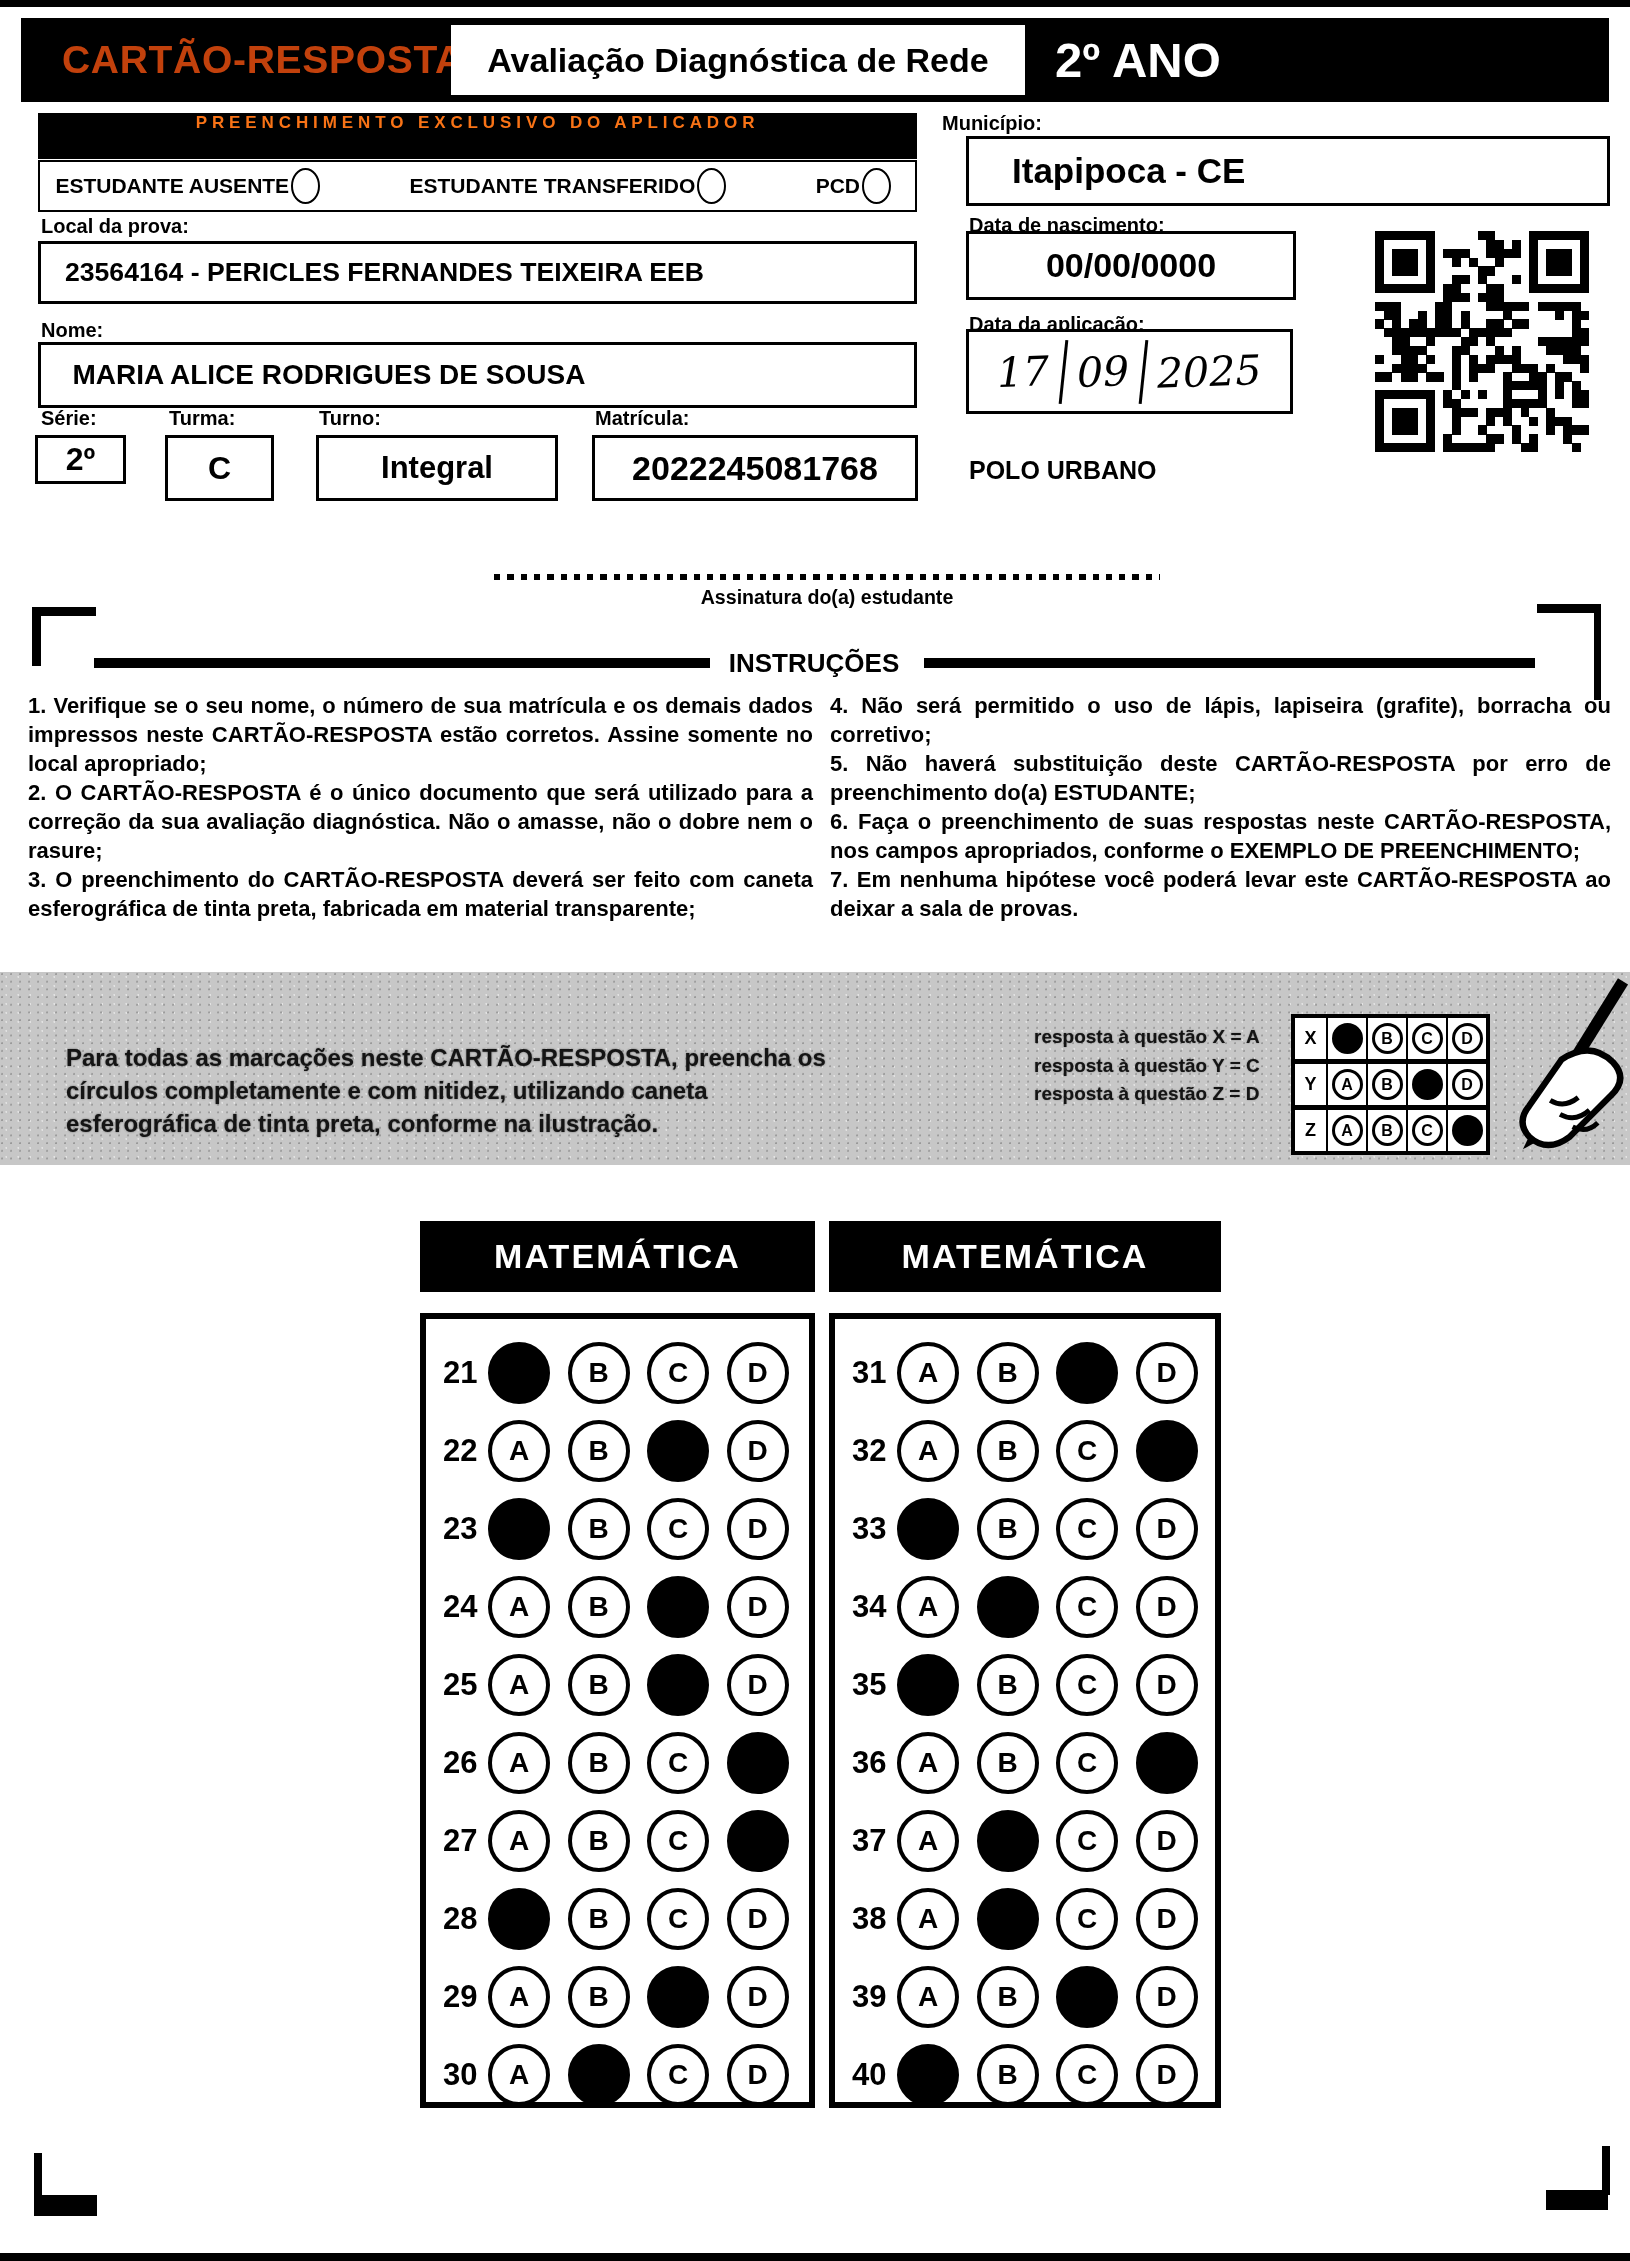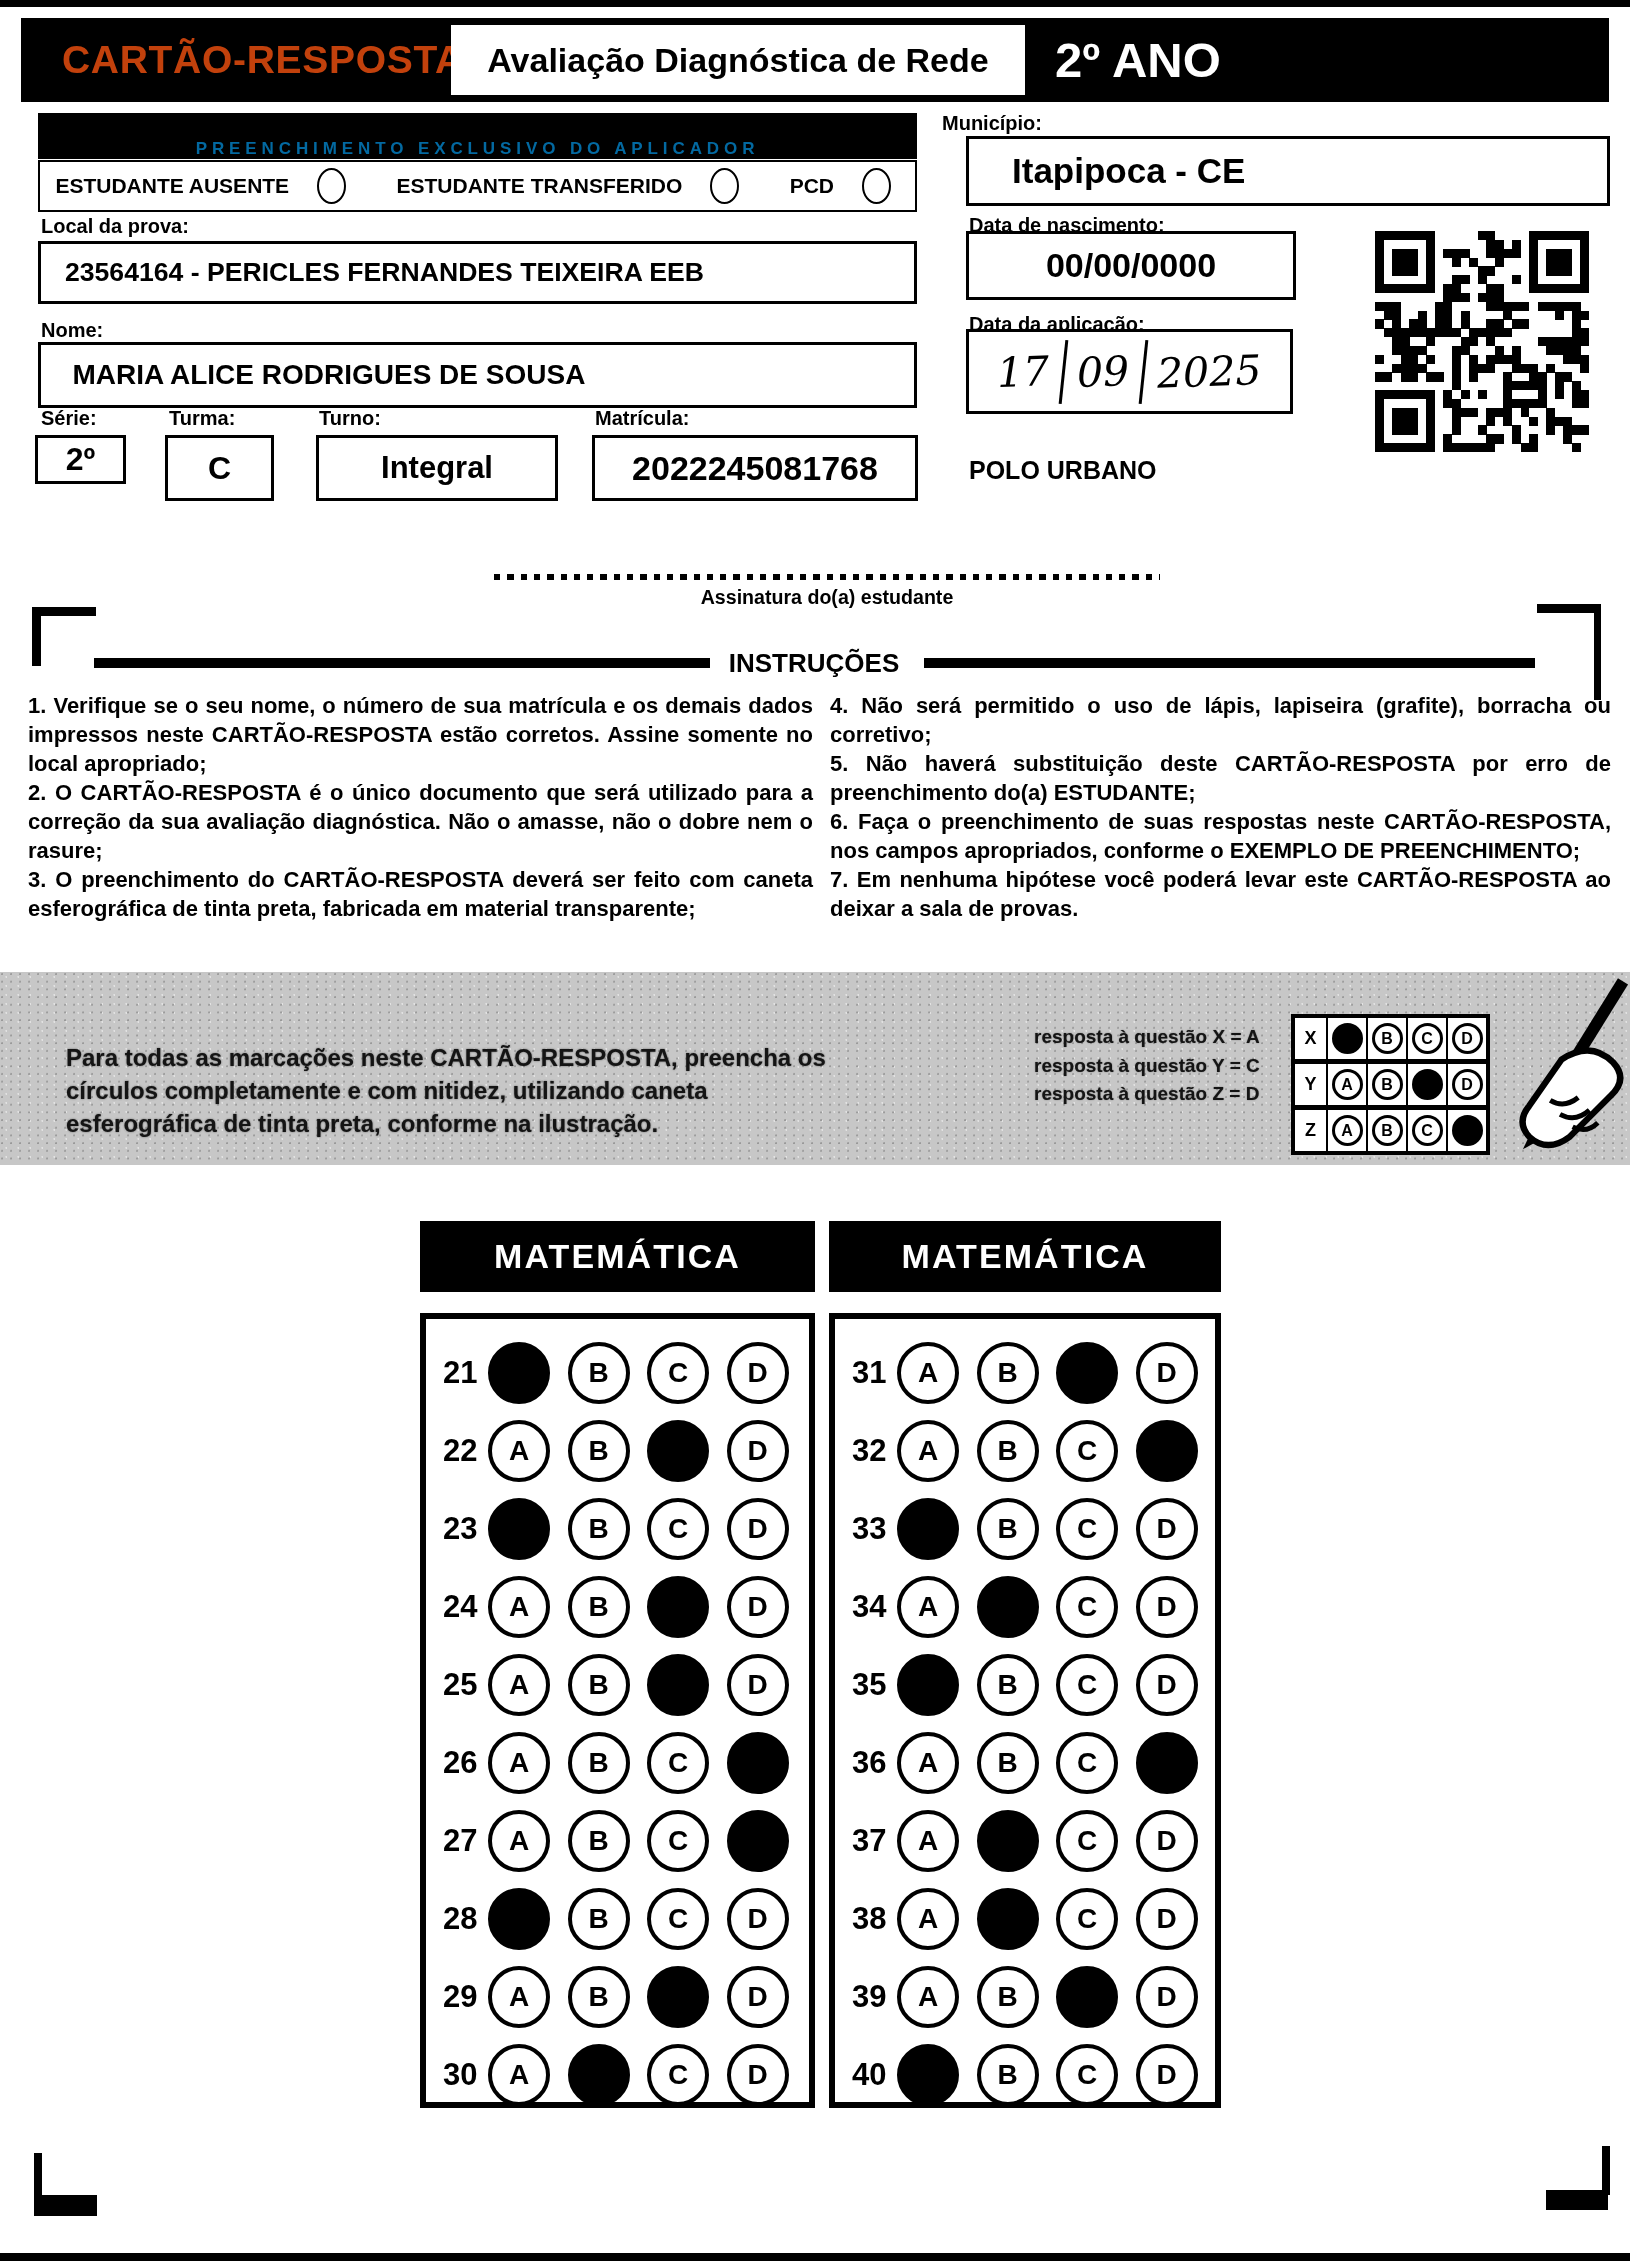--- a/index.html
+++ b/index.html
@@ -14,26 +14,26 @@
   .header { left:21px; top:18px; width:1588px; height:84px; background:#000; }
   .header-title { position:absolute; left:41px; top:50%; transform:translateY(-50%);
     color:#c2410c; font-size:39px; font-weight:700; letter-spacing:0.7px; }
   .header-subtitle-box { position:absolute; left:430px; top:7px; width:574px; height:70px;
     background:#fff; display:flex; align-items:center; justify-content:center; }
   .header-subtitle { font-size:34px; font-weight:700; }
   .header-grade { position:absolute; left:1034px; top:50%; transform:translateY(-50%);
     color:#fff; font-size:49px; font-weight:700; }
 
   .aplicador-bar { left:38px; top:113px; width:879px; height:46px; background:#000;
-    display:flex; align-items:flex-end; justify-content:center; color:#0369a1;
+    display:flex; align-items:flex-start; justify-content:center; color:#f97316;
     font-size:17px; font-weight:700; letter-spacing:4.9px; }
   .status-box { left:38px; top:160px; width:879px; height:52px; background:#fff;
     border:2.8px solid #000; display:flex; align-items:center; justify-content:space-between;
     padding:0 24px 0 15.4px; }
-  .status-item { display:flex; align-items:center; gap:28px; font-size:21px; font-weight:700; }
+  .status-item { display:flex; align-items:center; gap:2px; font-size:21px; font-weight:700; }
   .status-circle { width:29px; height:36px; border:2.8px solid #000; border-radius:50%; background:#fff; }
 
   .field-label { font-size:20px; font-weight:700; }
   .fbox { border:3.5px solid #000; background:#fff; display:flex; align-items:center; font-weight:700; }
   .box-local { left:38px; top:241px; width:879px; height:63px; padding-left:24px; font-size:26.6px; }
   .box-nome  { left:38px; top:342px; width:879px; height:66px; padding-left:31.5px; font-size:28px; }
   .cbox { justify-content:center; }
   .box-serie { left:35px;  top:435px; width:91px; height:49px; font-size:32px; }
   .box-turma { left:165px; top:435px; width:109px; height:66px; font-size:32px; }
   .box-turno { left:316px; top:435px; width:242px; height:66px; font-size:31px; }

